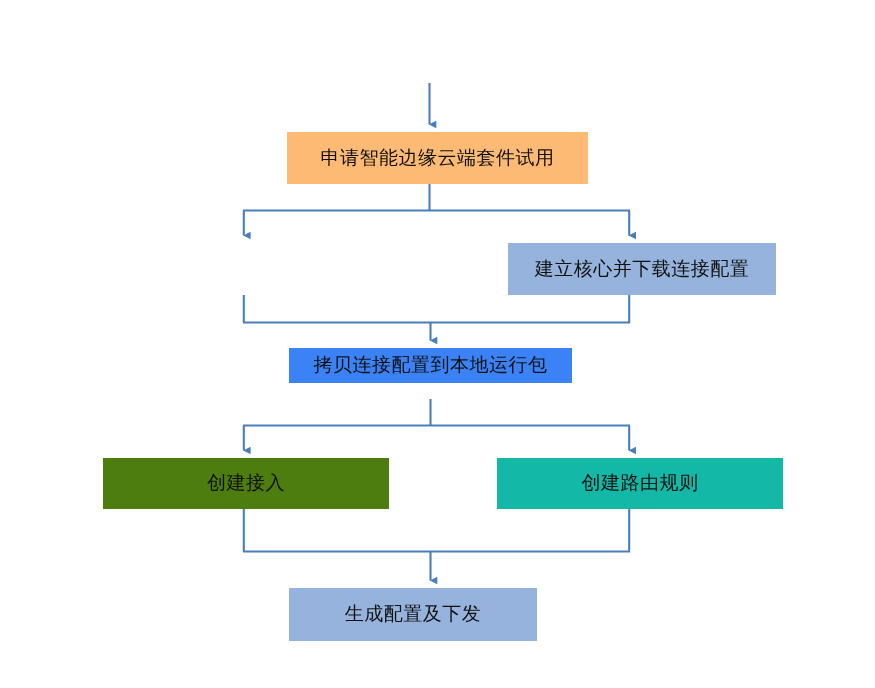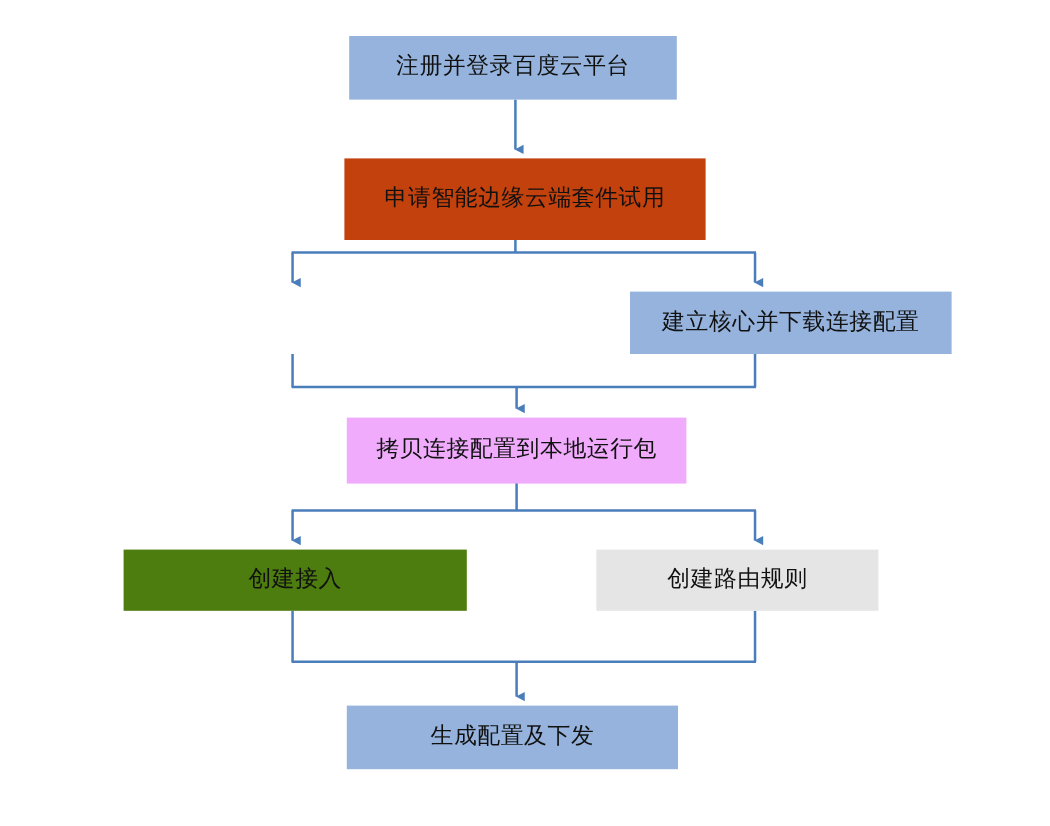--- a/index.html
+++ b/index.html
@@ -72,28 +72,27 @@
       <path d="M243.8,425.5 L243.8,450.5" marker-end="url(#arrowhead)"></path>
       <path d="M629.2,425.5 L629.2,450.5" marker-end="url(#arrowhead)"></path>
 
       <path d="M243.8,509 L243.8,551.5"></path>
       <path d="M629.2,509 L629.2,551.5"></path>
       <path d="M243,551.5 L630,551.5"></path>
       <path d="M430.5,551.5 L430.5,580.5" marker-end="url(#arrowhead)"></path>
     </g>
   </svg>
 
-  <div class="node" style="left:291px; top:30px; width:273px; height:53px; background:#95b3dc;">注册并登录百度云平台</div>
 
-  <div class="node" style="left:287px; top:132px; width:301px; height:68px; background:#c2410c;">申请智能边缘云端套件试用</div>
+  <div class="node" style="left:287px; top:132px; width:301px; height:52px; background:#fdba74;">申请智能边缘云端套件试用</div>
 
 
-  <div class="node" style="left:525px; top:243px; width:268px; height:52px; background:#95b3dc;">建立核心并下载连接配置</div>
+  <div class="node" style="left:508px; top:243px; width:268px; height:52px; background:#95b3dc;">建立核心并下载连接配置</div>
 
-  <div class="node" style="left:289px; top:348px; width:283px; height:55px; background:#f0abfc;">拷贝连接配置到本地运行包</div>
+  <div class="node" style="left:289px; top:348px; width:283px; height:35px; background:#3b82f6;">拷贝连接配置到本地运行包</div>
 
   <div class="node" style="left:103px; top:458px; width:286px; height:51px; background:#4d7c0f;">创建接入</div>
 
-  <div class="node" style="left:497px; top:458px; width:235px; height:51px; background:#e5e5e5;">创建路由规则</div>
+  <div class="node" style="left:497px; top:458px; width:286px; height:51px; background:#14b8a6;">创建路由规则</div>
 
-  <div class="node" style="left:289px; top:588px; width:276px; height:53px; background:#95b3dc;">生成配置及下发</div>
+  <div class="node" style="left:289px; top:588px; width:248px; height:53px; background:#95b3dc;">生成配置及下发</div>
 
 </div>
 
 </body></html>

